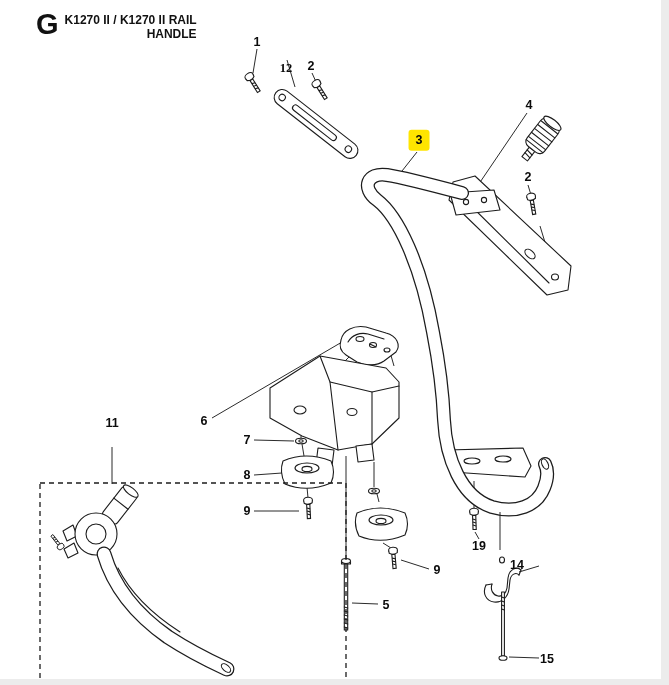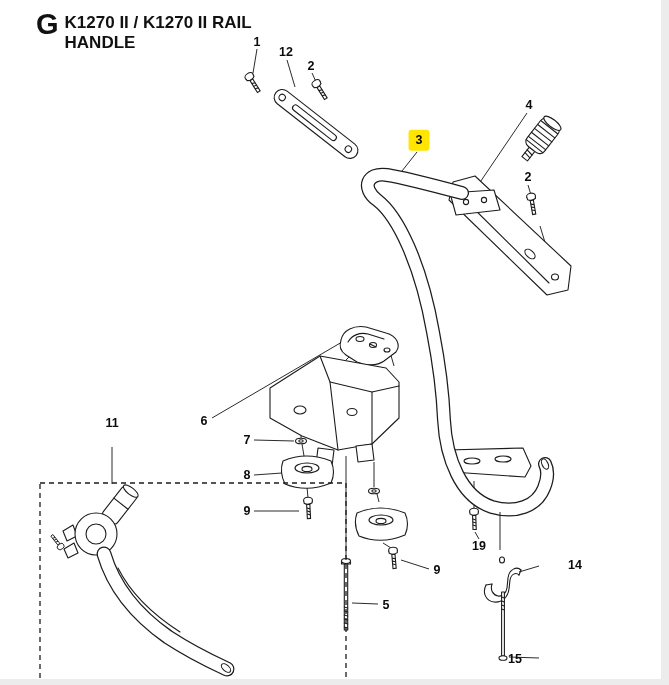--- a/index.html
+++ b/index.html
@@ -9,21 +9,21 @@
     font-family:"Liberation Sans", sans-serif;
     position:relative;
     overflow:hidden;
     color:#111;
   }
   .page { position:absolute; inset:0; background:#fff; }
 
   .header { position:absolute; left:36px; top:11px; display:flex; gap:7px; align-items:flex-start; }
   .section-letter { font-size:29px; font-weight:700; line-height:0.95; letter-spacing:-1px; }
   .titles { padding-top:2px; }
-  .title1, .title2 { font-size:17px; font-weight:700; line-height:1.18; white-space:nowrap; }
+  .title1, .title2 { font-size:12px; font-weight:700; line-height:1.18; white-space:nowrap;text-align:right; }
 
   svg.diagram { position:absolute; left:0; top:0; }
 
   
   .ln  { stroke:#1c1c1c; stroke-width:1.1; fill:none; stroke-linejoin:round; stroke-linecap:round; }
   .fw  { stroke:#1c1c1c; stroke-width:1.1; fill:#ffffff; stroke-linejoin:round; }
   .ld  { stroke:#2b2b2b; stroke-width:1; fill:none; }
   .dash{ stroke:#1c1c1c; stroke-width:1.3; fill:none; stroke-dasharray:5 4; }
   .tube-o { stroke:#1c1c1c; stroke-width:14;   fill:none; stroke-linecap:round; stroke-linejoin:round; }
   .tube-i { stroke:#ffffff; stroke-width:11.5; fill:none; stroke-linecap:round; stroke-linejoin:round; }
@@ -238,32 +238,32 @@
   <div class="header">
     <div class="section-letter">G</div>
     <div class="titles">
       <div class="title1">K1270 II / K1270 II RAIL</div>
       <div class="title2">HANDLE</div>
     </div>
   </div>
 
   <div id="callouts">
       <div class="callout" style="left: 257px; top: 42px;">1</div>
-      <div class="callout" style="left: 286px; top: 52px;">12</div>
+      <div class="callout" style="left: 286px; top: 68px; font-family: Liberation Serif, serif;">12</div>
       <div class="callout" style="left: 311px; top: 66px;">2</div>
       <div class="callout hl" style="left: 419px; top: 140px; background: rgb(255, 229, 0);">3</div>
       <div class="callout" style="left: 529px; top: 105px;">4</div>
       <div class="callout" style="left: 528px; top: 177px;">2</div>
       <div class="callout" style="left: 204px; top: 421px;">6</div>
       <div class="callout" style="left: 247px; top: 440px;">7</div>
       <div class="callout" style="left: 247px; top: 475px;">8</div>
       <div class="callout" style="left: 247px; top: 511px;">9</div>
       <div class="callout" style="left: 112px; top: 423px;">11</div>
       <div class="callout" style="left: 437px; top: 570px;">9</div>
       <div class="callout" style="left: 386px; top: 605px;">5</div>
       <div class="callout" style="left: 479px; top: 546px;">19</div>
-      <div class="callout" style="left: 575px; top: 565px;">14</div>
-      <div class="callout" style="left: 515px; top: 659px; text-align: center;">15</div>
+      <div class="callout" style="left: 517px; top: 565px;">14</div>
+      <div class="callout" style="left: 547px; top: 659px; text-align: center;">15</div>
     </div>
 
   <div class="edge-right"></div>
   <div class="edge-bottom"></div>
 </div>
 
 </body></html>

